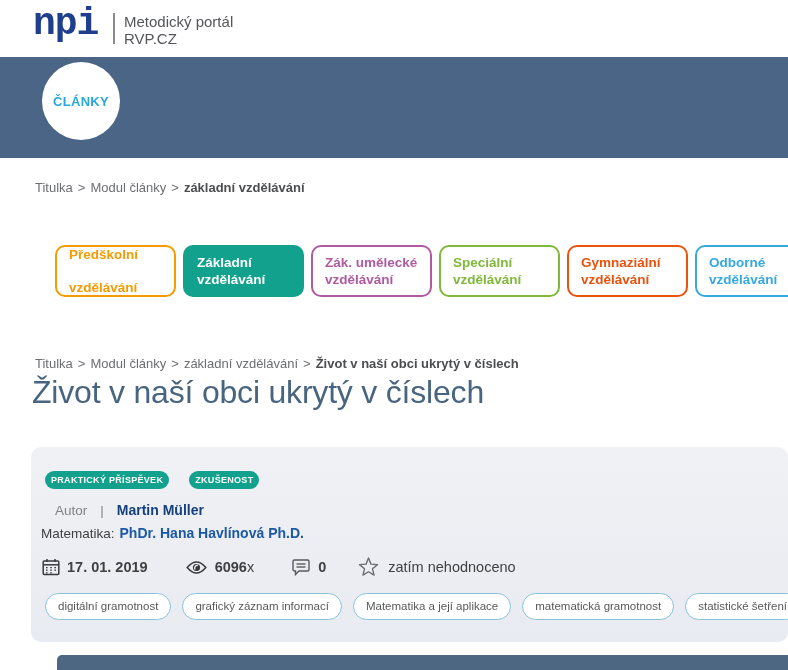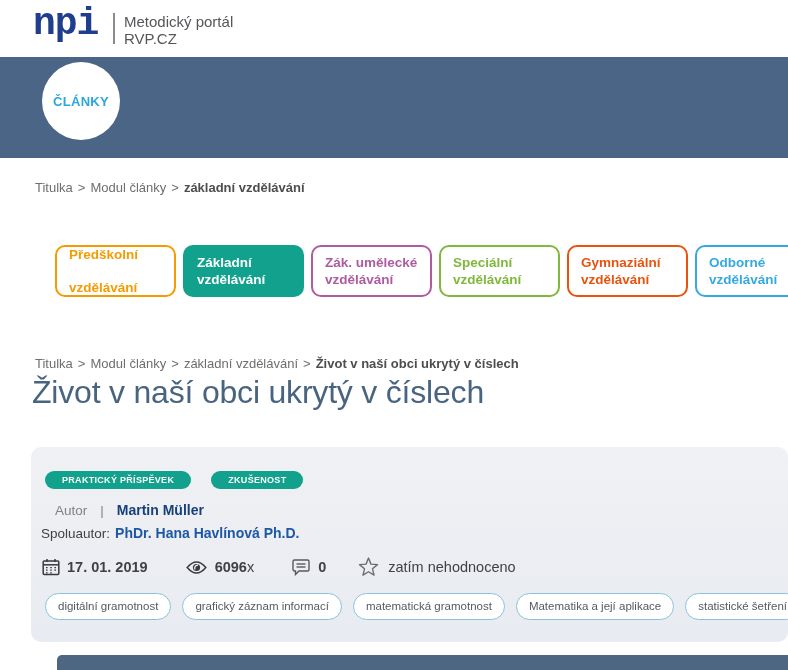--- a/index.html
+++ b/index.html
@@ -41,21 +41,21 @@
 
   
   .article-title{position:absolute;left:32px;top:374px;font-size:32px;font-weight:500;
        color:#48647f;letter-spacing:-.2px;white-space:nowrap;}
 
   
   .card{position:absolute;left:31px;top:447px;width:757px;height:195px;border-radius:10px;
        background:linear-gradient(180deg,#f0f1f4 0%,#e8ebf1 100%);}
   .badges{position:absolute;left:14px;top:24px;display:flex;gap:20px;}
   .badge{background:#11a18c;color:#fff;font-size:9px;font-weight:bold;letter-spacing:.3px;
-       padding:4px 17px;border-radius:9px;cursor:pointer;white-space:nowrap;}
+       padding:4px 6px;border-radius:9px;cursor:pointer;white-space:nowrap;}
   .author-row{position:absolute;left:24px;top:55px;font-size:13.5px;display:flex;align-items:center;}
   .author-label{color:#808285;}
   .author-sep{margin:0 13px;color:#808285;}
   .author-name{font-weight:bold;font-size:14px;color:#16407d;cursor:pointer;}
   .coauthor-row{position:absolute;left:10px;top:78px;font-size:13.5px;display:flex;align-items:center;}
   .coauthor-label{color:#414042;margin-right:5px;}
   .coauthor-name{font-weight:bold;font-size:14px;color:#1c58a4;cursor:pointer;}
   .meta-row{position:absolute;left:11px;top:110px;display:flex;align-items:center;
        font-size:14.5px;color:#414042;}
   .meta-row svg{display:block;}
@@ -139,21 +139,21 @@
       <span class="badge">ZKUŠENOST</span>
     </div>
 
     <div class="author-row">
       <span class="author-label">Autor</span>
       <span class="author-sep">|</span>
       <span class="author-name">Martin Müller</span>
     </div>
 
     <div class="coauthor-row">
-      <span class="coauthor-label">Spoluautor:</span>
+      <span class="coauthor-label">Matematika:</span>
       <span class="coauthor-name">PhDr. Hana Havlínová Ph.D.</span>
     </div>
 
     <div class="meta-row">
       <span>
         <svg width="18" height="18" viewBox="0 0 18 18" fill="none" stroke="#3a3a3c" stroke-width="1.5">
           <rect x="1.2" y="3" width="15.6" height="13.5" rx="1"></rect>
           <line x1="1.2" y1="6.8" x2="16.8" y2="6.8"></line>
           <line x1="5" y1="1" x2="5" y2="4"></line>
           <line x1="13" y1="1" x2="13" y2="4"></line>
@@ -193,22 +193,22 @@
         <svg width="21" height="20" viewBox="0 0 20 19" fill="none" stroke="#6b6c6e" stroke-width="1.3" stroke-linejoin="round">
           <path d="M10 1 L12.35 6.76 L18.56 7.22 L13.8 11.24 L15.29 17.28 L10 14 L4.71 17.28 L6.2 11.24 L1.44 7.22 L7.65 6.76 Z"></path>
         </svg>
       </span>
       <span class="m-rating">zatím nehodnoceno</span>
     </div>
 
     <div class="tags">
       <span class="tag">digitální gramotnost</span>
       <span class="tag">grafický záznam informací</span>
+      <span class="tag">Matematika a její aplikace</span>
       <span class="tag">matematická gramotnost</span>
-      <span class="tag">Matematika a její aplikace</span>
       <span class="tag">statistické šetření</span>
 
     </div>
 
   </div>
 
   <div class="bottom-bar"></div>
 
 </div>
 

